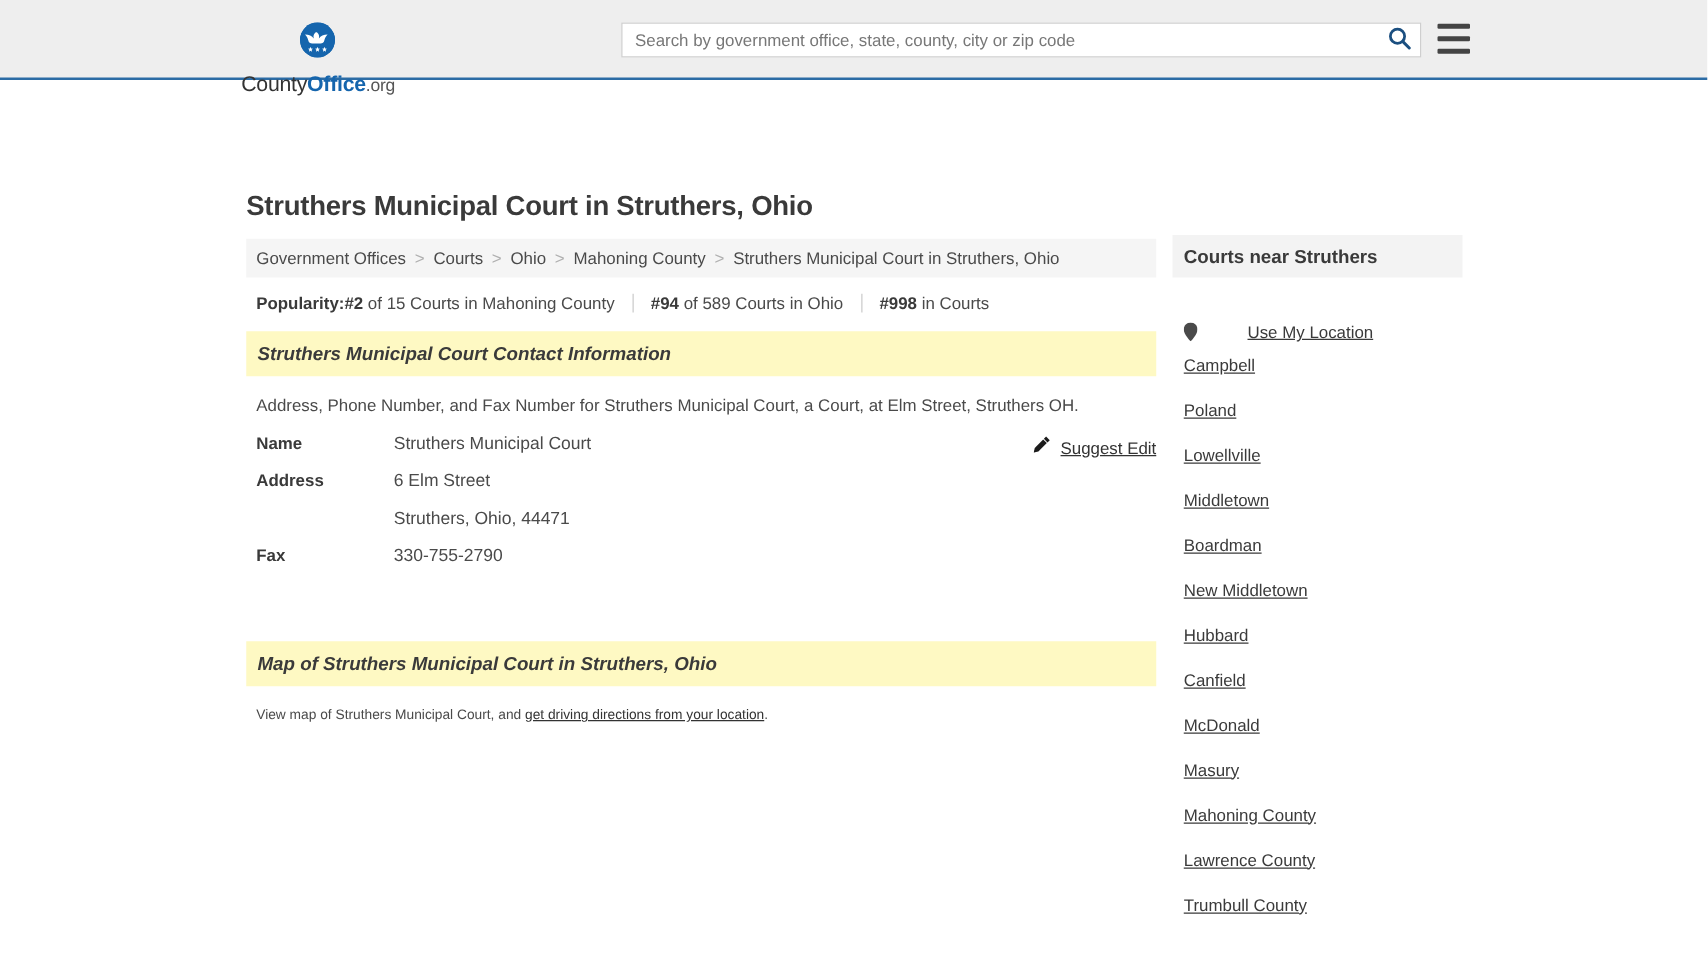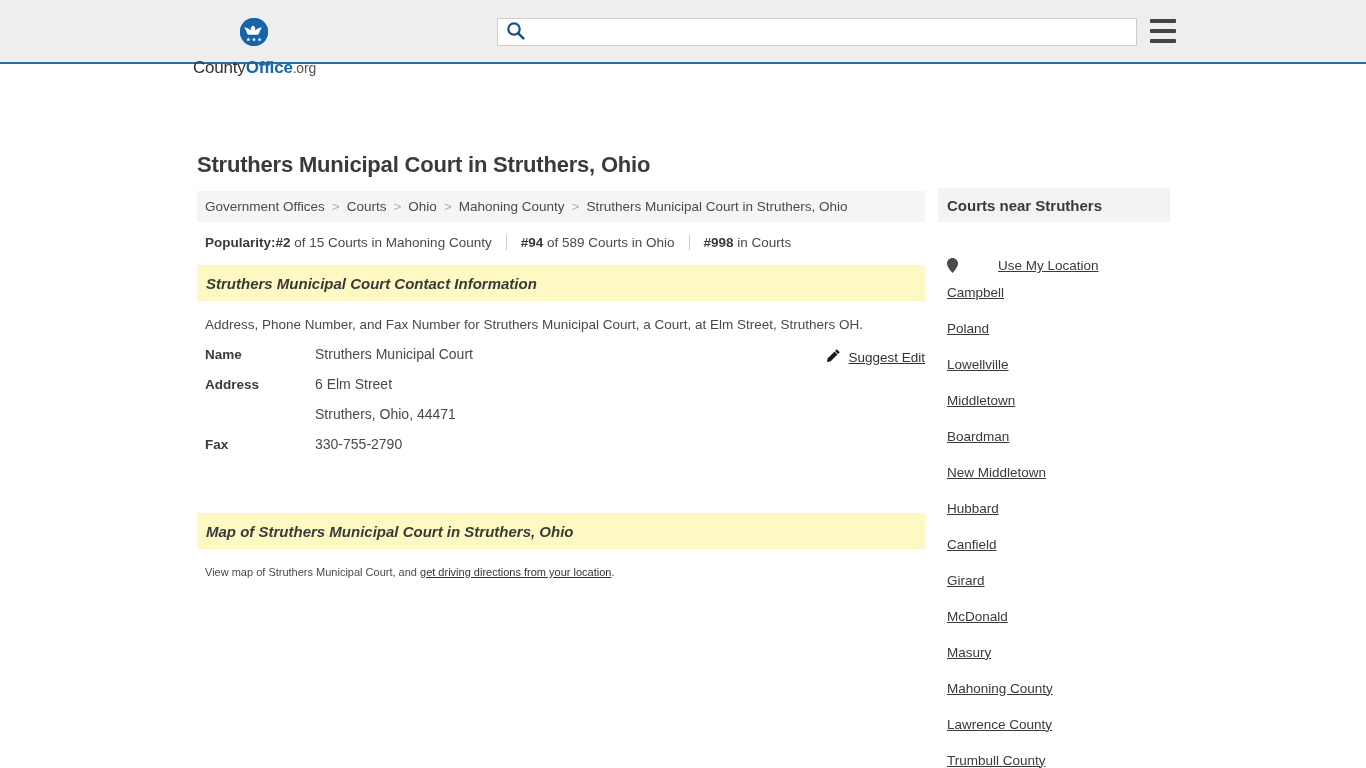--- a/index.html
+++ b/index.html
@@ -296,20 +296,21 @@
         <path d="M4 9.5c3.2 0 5.6 1.3 7 3.2 -0.6-2.2 0.2-3.8 1.2-4.6 0.5-0.4 1.2-0.4 1.7 0 1 0.8 1.8 2.4 1.2 4.6 1.4-1.9 3.8-3.2 7-3.2 -1.6 1.6-2.3 3.2-2.6 4.7 -0.3 1.7-1.6 2.6-3.1 2.6h-6.7c-1.5 0-2.8-0.9-3.1-2.6C6.3 12.7 5.6 11.1 4 9.5z" fill="#ffffff"></path>
         <path d="M8.4 19.4l0.55 1.4 1.45 0.1 -1.1 0.95 0.35 1.45 -1.25-0.8 -1.25 0.8 0.35-1.45 -1.1-0.95 1.45-0.1z" fill="#ffffff"></path>
         <path d="M14 19.4l0.55 1.4 1.45 0.1 -1.1 0.95 0.35 1.45 -1.25-0.8 -1.25 0.8 0.35-1.45 -1.1-0.95 1.45-0.1z" fill="#ffffff"></path>
         <path d="M19.6 19.4l0.55 1.4 1.45 0.1 -1.1 0.95 0.35 1.45 -1.25-0.8 -1.25 0.8 0.35-1.45 -1.1-0.95 1.45-0.1z" fill="#ffffff"></path>
       </svg>
     </span>
     <span class="brand-text"><span class="b-county">County</span><span class="b-office">Office</span><span class="b-org">.org</span></span>
   </a>
 
   <div class="search-wrap">
+    <input class="search-input" type="text" placeholder="Search by government office, state, county, city or zip code" style="">
     <button class="search-btn">
       <span>
         <svg width="19" height="19" viewBox="0 0 19 19" aria-hidden="true">
           <circle cx="8" cy="8" r="5.7" fill="none" stroke="#1b4f80" stroke-width="2.2"></circle>
           <line x1="12.3" y1="12.3" x2="17.4" y2="17.4" stroke="#1b4f80" stroke-width="2.4" stroke-linecap="round"></line>
         </svg>
       </span>
     </button>
   </div>
 
@@ -423,23 +424,20 @@
       <li>
           <a href="#">New Middletown</a>
         </li>
       <li>
           <a href="#">Hubbard</a>
         </li>
       <li>
           <a href="#">Canfield</a>
         </li>
       <li>
-          <a href="#">Girard</a>
-        </li>
-      <li>
           <a href="#">McDonald</a>
         </li>
       <li>
           <a href="#">Masury</a>
         </li>
       <li>
           <a href="#">Mahoning County</a>
         </li>
       <li>
           <a href="#">Lawrence County</a>

